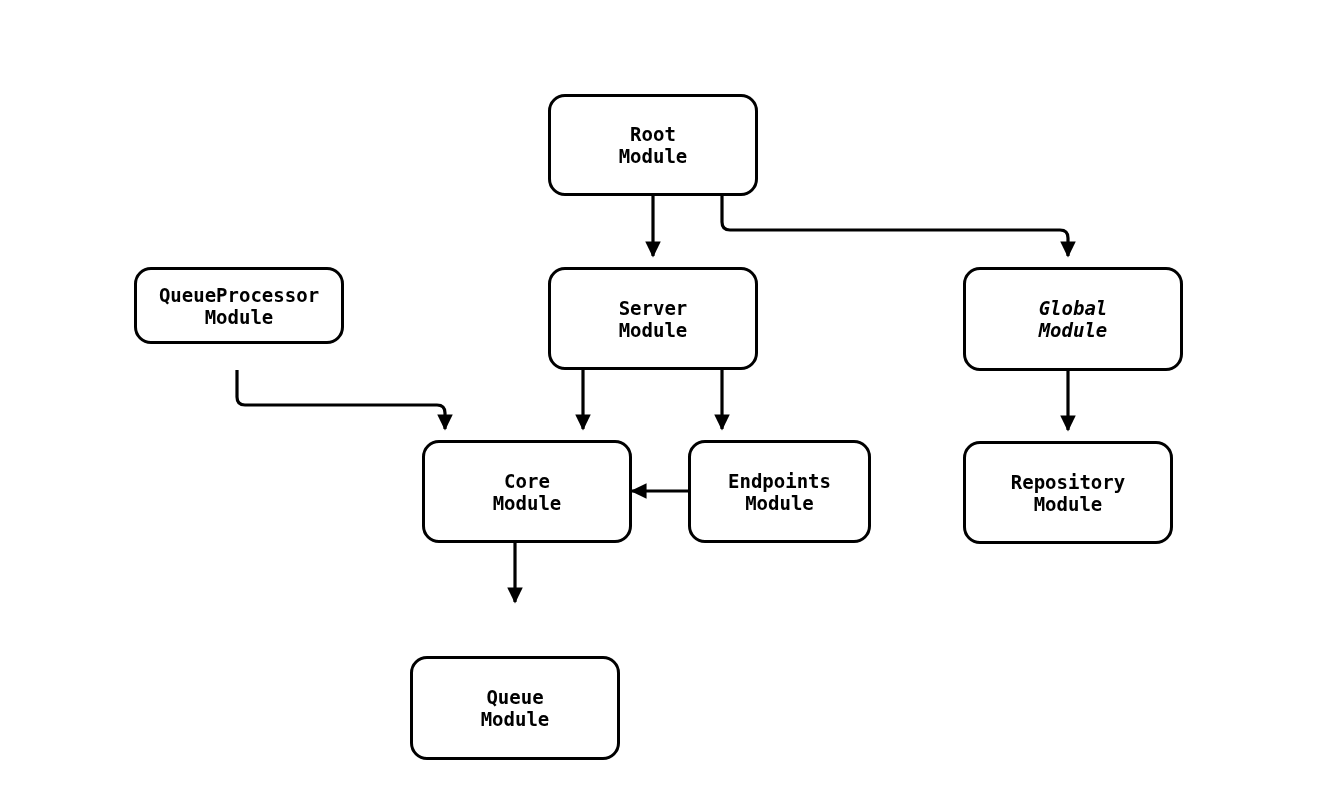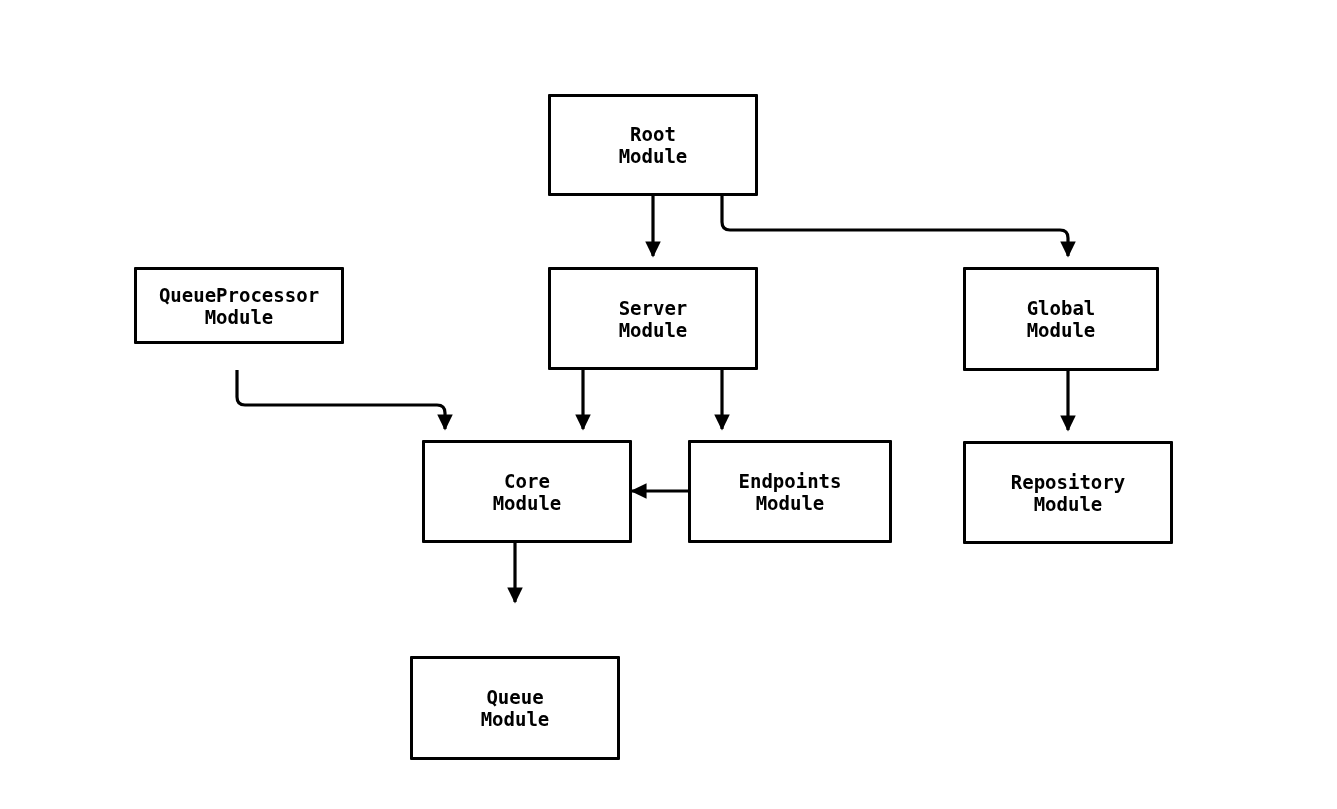--- a/index.html
+++ b/index.html
@@ -22,21 +22,21 @@
     top: 0;
     width: 1337px;
     height: 809px;
     pointer-events: none;
   }
   .node {
     position: absolute;
     box-sizing: border-box;
     background: #ffffff;
     border: 3px solid #000000;
-    border-radius: 1px;
+    border-radius: 17px;
     display: flex;
     align-items: center;
     justify-content: center;
     text-align: center;
   }
   .node-label {
     font-family: "DejaVu Sans Mono", "Liberation Mono", monospace;
     font-size: 19px;
     font-weight: 700;
     line-height: 22px;
@@ -85,31 +85,31 @@
   <div class="node" style="left:134px; top:267px; width:210px; height:77px;">
     <span class="node-label">QueueProcessor
 Module</span>
   </div>
 
   <div class="node" style="left:548px; top:267px; width:210px; height:103px;">
     <span class="node-label">Server
 Module</span>
   </div>
 
-  <div class="node" style="left:963px; top:267px; width:196px; height:104px;">
+  <div class="node" style="left:963px; top:267px; width:220px; height:104px;font-style:italic;">
     <span class="node-label">Global
 Module</span>
   </div>
 
   <div class="node" style="left:422px; top:440px; width:210px; height:103px;">
     <span class="node-label">Core
 Module</span>
   </div>
 
-  <div class="node" style="left:688px; top:440px; width:204px; height:103px;">
+  <div class="node" style="left:688px; top:440px; width:183px; height:103px;">
     <span class="node-label">Endpoints
 Module</span>
   </div>
 
   <div class="node" style="left:963px; top:441px; width:210px; height:103px;">
     <span class="node-label">Repository
 Module</span>
   </div>
 
   <div class="node" style="left:410px; top:613px; width:210px; height:104px;margin-top:43px;">

